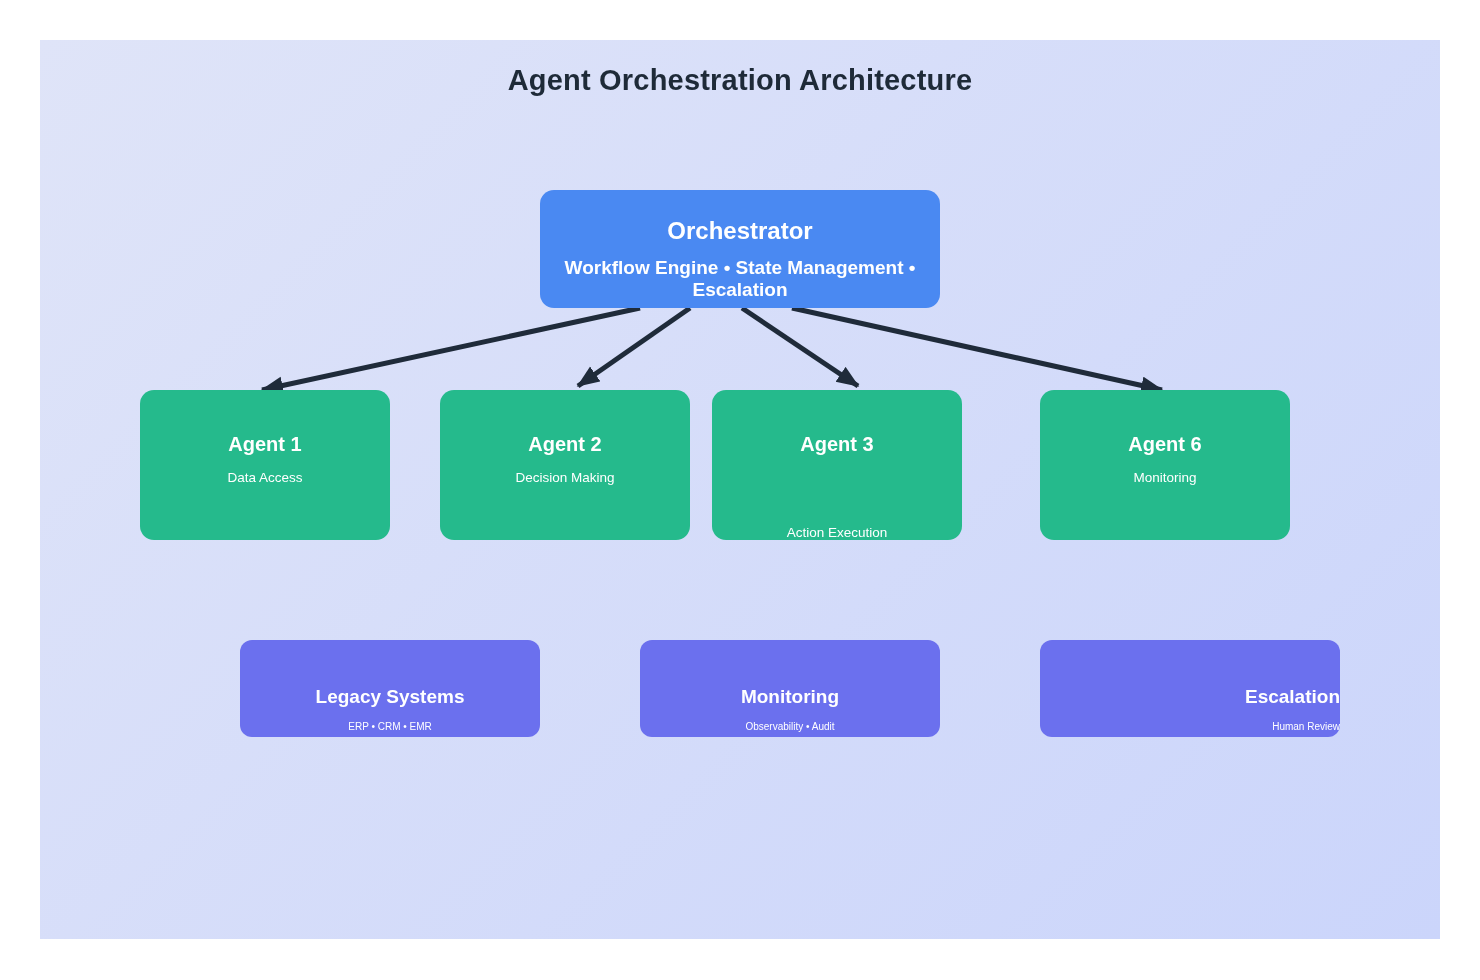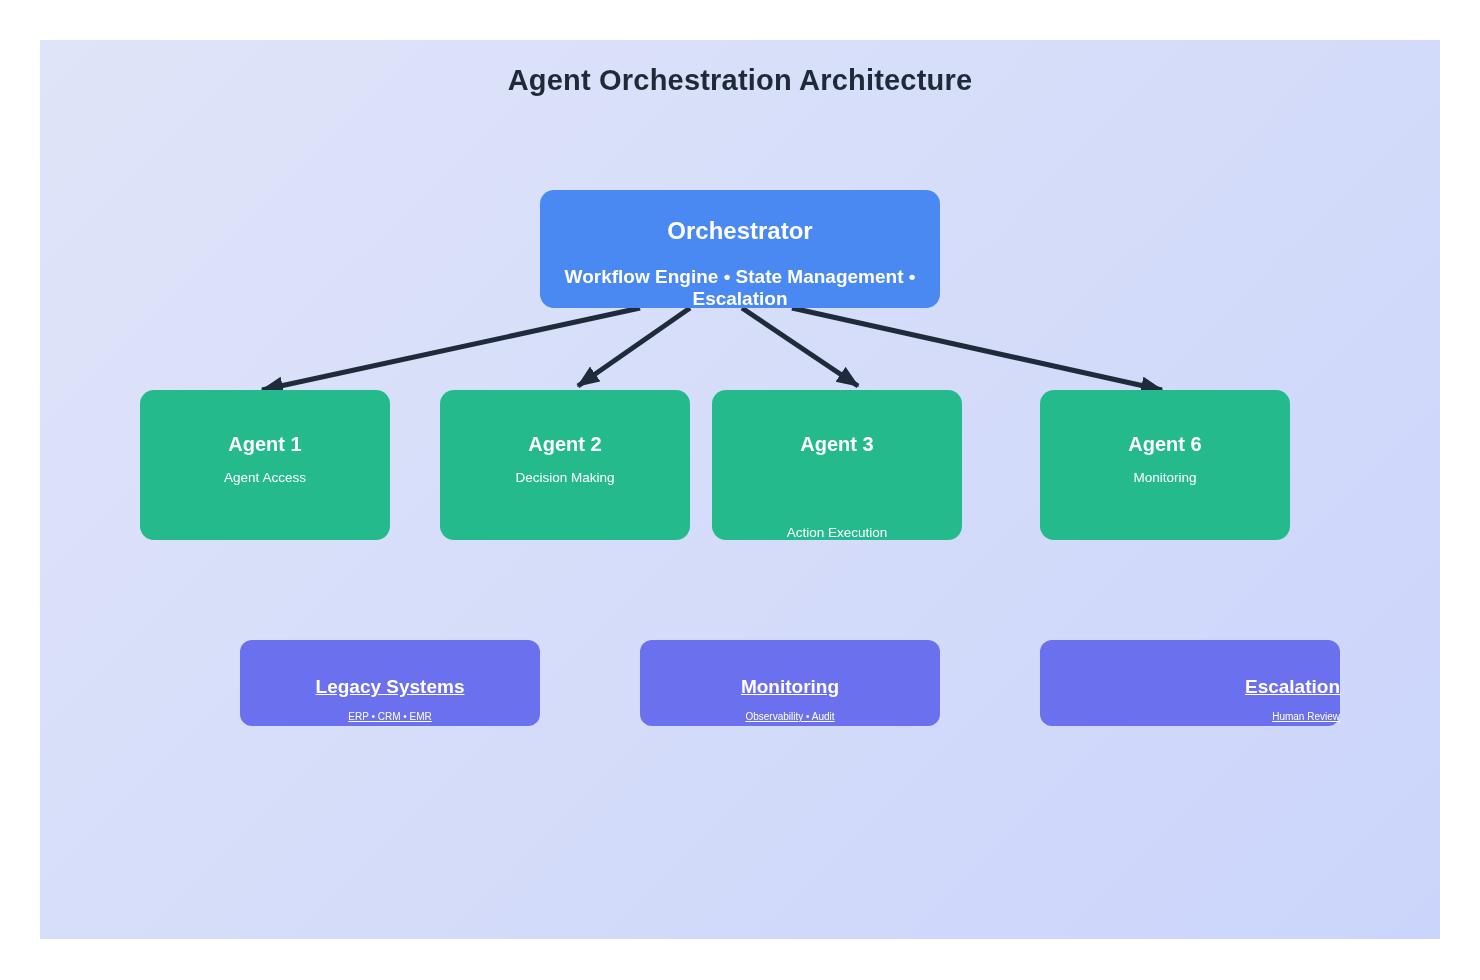--- a/index.html
+++ b/index.html
@@ -33,44 +33,42 @@
     color: var(--box-text, #ffffff);
     text-align: center;
   }
   .box .box-title { font-weight: 700; }
   .orchestrator {
     left: 500px; top: 150px;
     width: 400px; height: 118px;
     background: var(--orchestrator, #4a89f2);
     border-radius: 14px;
     padding-top: 27px;
-    gap: 9px;
   }
   .orchestrator .box-title { font-size: 24px; line-height: 28px; }
   .orchestrator .box-subtitle { font-size: 19px; margin-top: 12px; font-weight: bold; }
   .agent {
     top: 350px;
     width: 250px; height: 150px;
     background: var(--agent, #25ba8c);
     border-radius: 14px;
     padding-top: 42px;
   }
   .agent .box-title { font-size: 20px; line-height: 24px; }
   .agent .box-subtitle { font-size: 13.5px; margin-top: 14px; }
   .agent-1 { left: 100px; }
   .agent-2 { left: 400px; }
   .agent-3 { left: 672px; justify-content: space-between; }
   .agent-4 { left: 1000px; }
   .support {
     top: 600px;
-    width: 300px; height: 86px;
+    width: 300px; height: 97px;
     background: var(--support, #6b70ee);
     border-radius: 12px;
-    padding-top: 36px;
-    text-decoration: underline;
+    padding-top: 46px;
   }
   .support .box-title { font-size: 19px; line-height: 22px; }
   .support .box-subtitle { font-size: 10px; margin-top: 13px; }
   .support-1 { left: 200px; }
   .support-2 { left: 600px; }
   .support-3 { left: 1000px; align-items: flex-end; }
   .arrows {
     position: absolute;
     left: 0; top: 0;
     width: 1400px; height: 899px;
@@ -102,21 +100,21 @@
     <line class="arrow-line" x1="752" y1="268" x2="1122" y2="350" marker-end="url(#arrowhead)"></line>
   </svg>
 
   <div class="box orchestrator">
     <div class="box-title">Orchestrator</div>
     <div class="box-subtitle">Workflow Engine • State Management • Escalation</div>
   </div>
 
   <div class="box agent agent-1">
     <div class="box-title">Agent 1</div>
-    <div class="box-subtitle">Agent Access</div>
+    <div class="box-subtitle">Data Access</div>
   </div>
   <div class="box agent agent-2">
     <div class="box-title">Agent 2</div>
     <div class="box-subtitle">Decision Making</div>
   </div>
   <div class="box agent agent-3">
     <div class="box-title">Agent 3</div>
     <div class="box-subtitle">Action Execution</div>
   </div>
   <div class="box agent agent-4">

